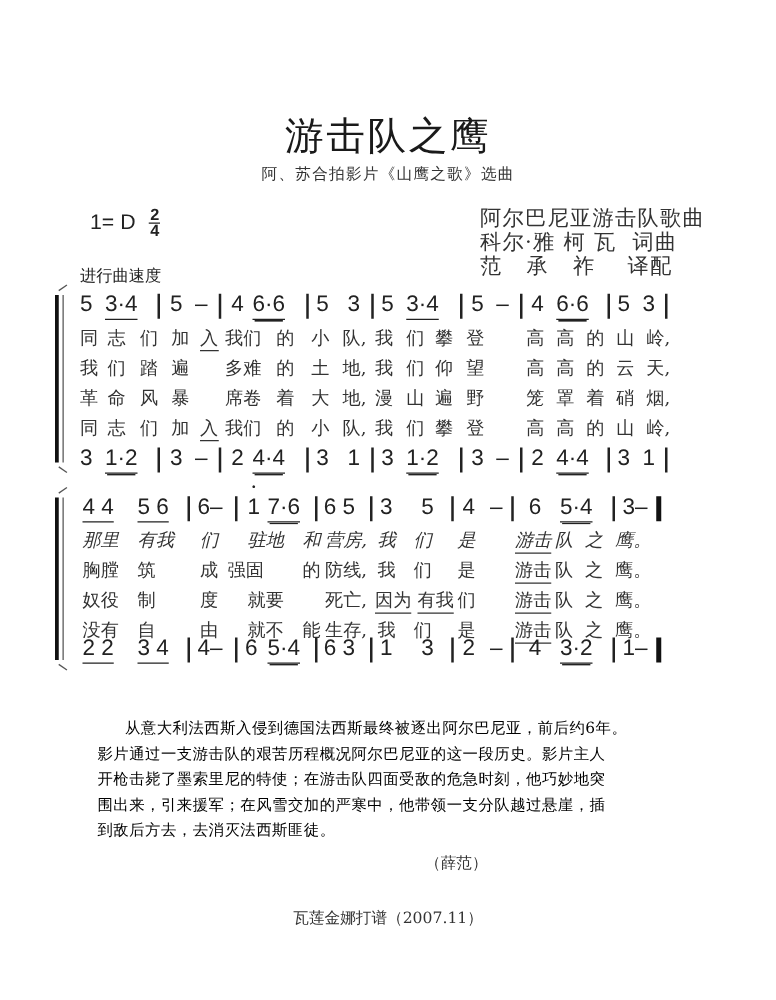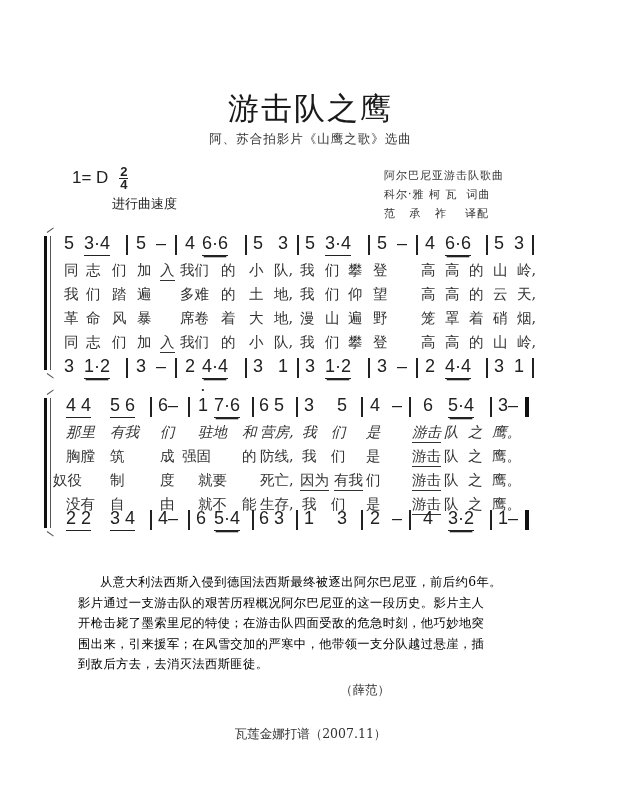--- a/index.html
+++ b/index.html
@@ -7,23 +7,23 @@
     width: 621px; height: 800px; background: #ffffff; position: relative; overflow: hidden;
     font-family: "DejaVu Serif", "Liberation Serif", serif; color: #222;
   }
   .abs { position: absolute; }
   .title { left: 0; width: 621px; top: 88px; text-align: center; font-size: 31px; letter-spacing: 2px; color: #1a1a1a; }
   .subtitle { left: 0; width: 621px; top: 131px; text-align: center; font-size: 12.5px; color: #333; letter-spacing: 1px; }
   .key { left: 72px; top: 166px; font-family: "Liberation Sans", "DejaVu Sans", sans-serif; font-size: 17px; color: #222; }
   .frac { display: inline-block; vertical-align: middle; text-align: center; font-size: 13px; line-height: 12px; font-weight: bold; margin-left: 6px; }
   .frac span { display: block; }
   .frac .num { border-bottom: 1.5px solid #222; padding: 0 1px; }
-  .credits { left: 384px; top: 166px; font-size: 11px; line-height: 19px; color: #333; }
+  .credits { left: 384px; top: 166px; font-size: 17px; line-height: 19px; color: #333; }
   .credits div { white-space: pre; letter-spacing: 1px; }
-  .tempo { left: 64px; top: 195px; font-family: "DejaVu Sans", sans-serif; font-size: 13px; color: #222; margin-left: 48px; }
+  .tempo { left: 64px; top: 212px; font-family: "DejaVu Sans", sans-serif; font-size: 13px; color: #222; }
 
   .system { position: absolute; left: 40px; width: 500px; }
   .bracket { position: absolute; left: 4px; width: 3px; background: #111; }
   .bracket::before, .bracket::after { content: ""; position: absolute; left: 3px; width: 8px; height: 1px; background: #555; }
   .bracket::before { top: -4px; transform: rotate(-35deg); transform-origin: left; }
   .bracket::after { bottom: -4px; transform: rotate(35deg); transform-origin: left; }
   .bracket-thin { position: absolute; left: 10px; width: 1px; background: #555; }
 
   .notes { position: absolute; left: 0; height: 24px; font-family: "Liberation Sans", "DejaVu Sans", sans-serif; font-size: 18px; color: #222; }
   .tok { position: absolute; top: 0; text-align: center; white-space: nowrap; }
@@ -256,21 +256,21 @@
     <span class="lt" style="left:220px">防线,</span>
     <span class="lt" style="left:262px">我</span>
     <span class="lt" style="left:291px">们</span>
     <span class="lt" style="left:326px">是</span>
     <span class="lt lu" style="left:372px">游击</span>
     <span class="lt" style="left:404px">队</span>
     <span class="lt" style="left:428px">之</span>
     <span class="lt" style="left:452px">鹰。</span>
   </div>
   <div class="lyric" style="top:79px;width:500px;">
-    <span class="lt" style="left:13px">奴役</span>
+    <span class="lt" style="left:26px">奴役</span>
     <span class="lt" style="left:70px">制</span>
     <span class="lt" style="left:120px">度</span>
     <span class="lt" style="left:158px">就要</span>
     <span class="lt" style="left:220px">死亡,</span>
     <span class="lt lu" style="left:260px">因为</span>
     <span class="lt lu" style="left:294px">有我</span>
     <span class="lt" style="left:326px">们</span>
     <span class="lt lu" style="left:372px">游击</span>
     <span class="lt" style="left:404px">队</span>
     <span class="lt" style="left:428px">之</span>

